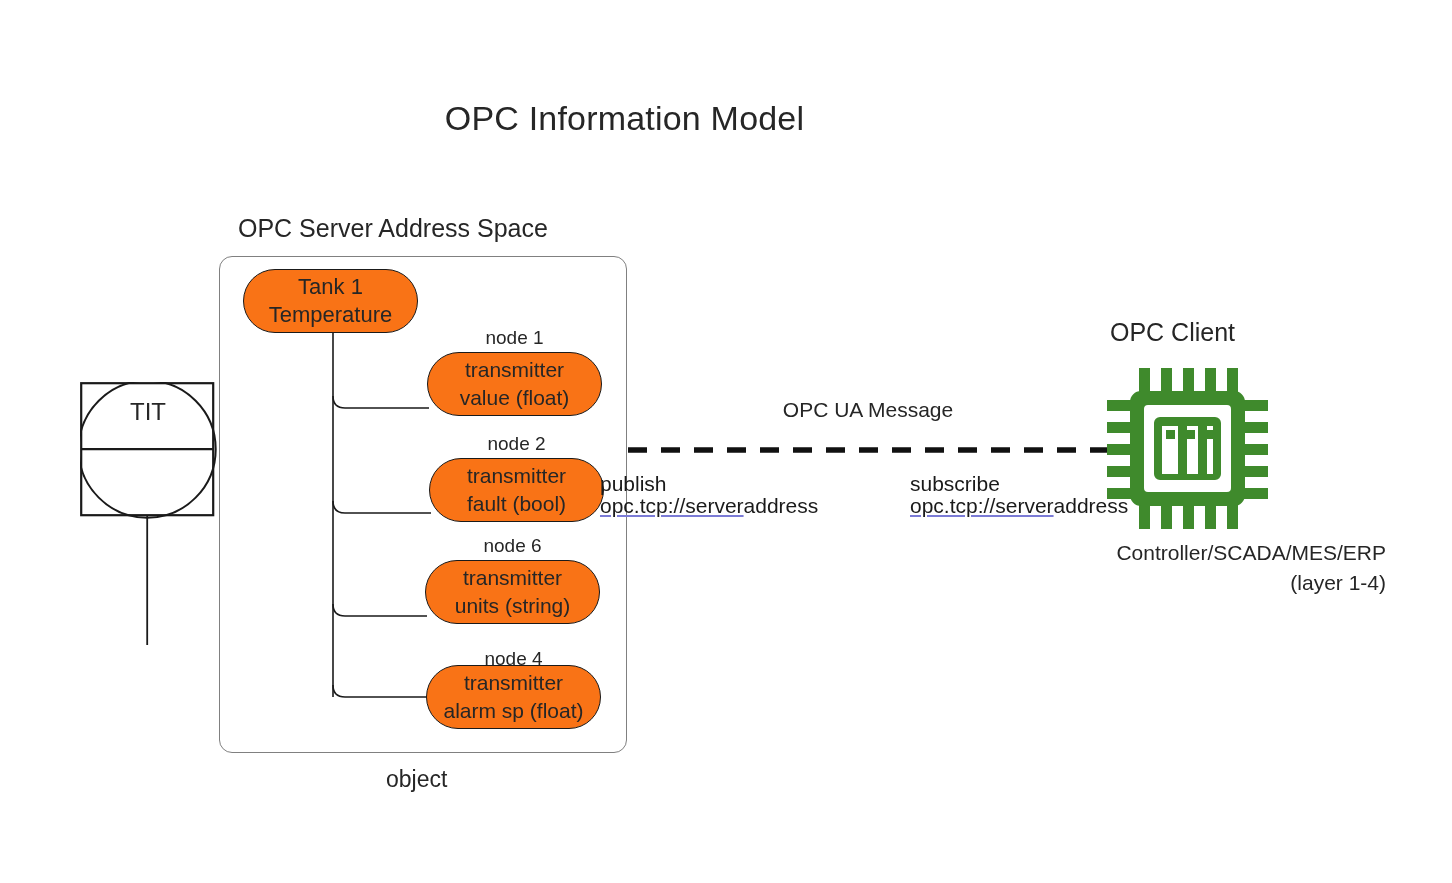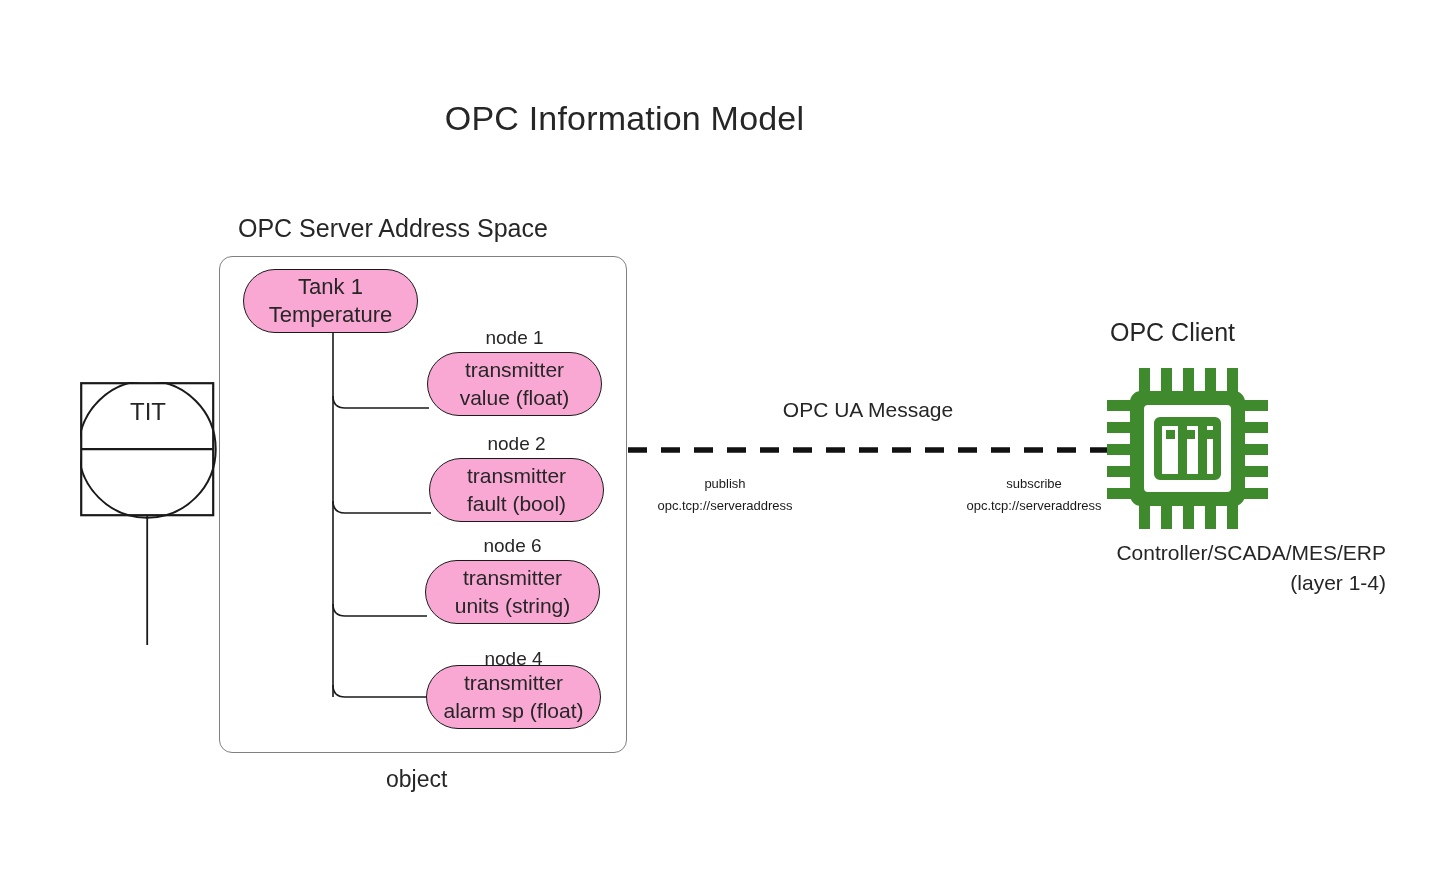--- a/index.html
+++ b/index.html
@@ -62,21 +62,21 @@
     width: 408px; height: 497px;
     border: 1.6px solid #808080;
     border-radius: 13px;
     background: #ffffff;
     box-sizing: border-box;
   }
 
   
   .pill {
     border: 1.4px solid #1a1a1a;
-    background: #f9a8d4;
+    background: #f97316;
     border-radius: 999px;
     box-sizing: border-box;
     display: flex;
     align-items: center;
     justify-content: center;
     text-align: center;
     font-size: 21px;
     line-height: 28px;
     color: #262626;
     white-space: nowrap;
@@ -119,31 +119,31 @@
 
   
   #dashed-link { left: 620px; top: 440px; width: 500px; height: 20px; }
   #msg-label {
     left: 648px; top: 398px; width: 440px;
     text-align: center;
     font-size: 21px;
     color: #262626;
   }
   .endpoint {
-    font-size: 13px;
+    font-size: 21px;
     line-height: 22px;
     color: #1a1a1a;
-    text-align: center;
     white-space: nowrap;
   }
   #publish-block { left: 600px; top: 473px; width: 250px; }
   #subscribe-block { left: 910px; top: 473px; width: 248px; }
   .endpoint .verb { display: block; }
   .endpoint .url { display: block; }
   .endpoint .url .linked {
+    text-decoration: underline;
     text-decoration-color: #7b7bd6;
     text-underline-offset: 2px;
   }
 
   
   #chip-icon { left: 1105px; top: 366px; width: 165px; height: 165px; }
 </style>
 </head>
 <body>
 

